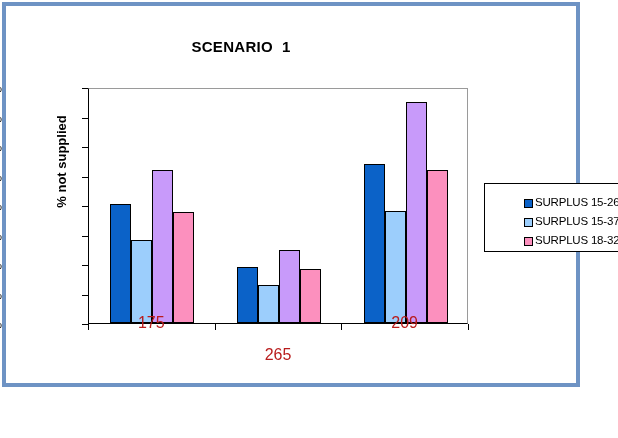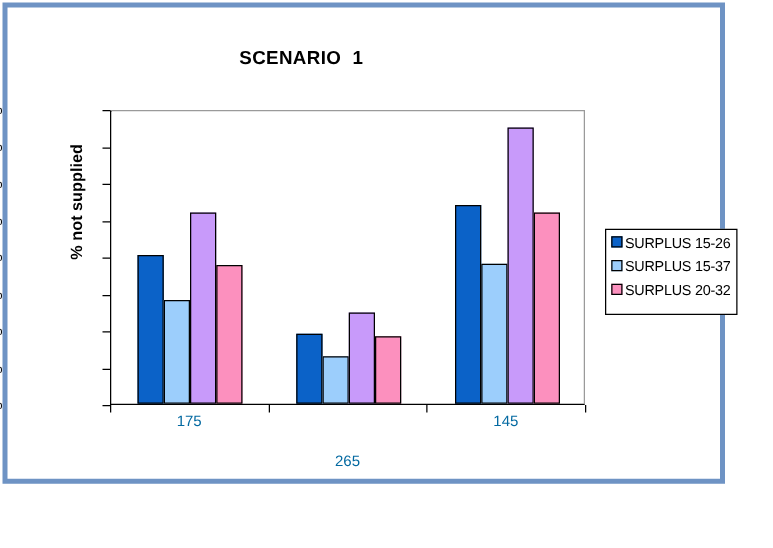--- a/index.html
+++ b/index.html
@@ -120,25 +120,25 @@
   .bar {
     position: absolute;
     bottom: 0;
     box-sizing: border-box;
     border: 1px solid #000000;
   }
 
   
   .x-tick-label {
     position: absolute;
-    top: 324px;
+    top: 308px;
     width: 60px;
     text-align: center;
-    font-size: 12px;
-    color: #0369a1;
+    font-size: 16px;
+    color: #b91c1c;
   }
 
   .x-tick-mark {
     position: absolute;
     top: 318px;
     width: 1px;
     height: 6px;
     background: #000000;
   }
 
@@ -163,22 +163,23 @@
     left: 478px;
     top: 177px;
     box-sizing: border-box;
     border: 1px solid #000000;
     background: #ffffff;
     padding: 5px 5px 5px 4px;
   }
 
   .legend-item {
     display: flex;
-    align-items: flex-start;
+    align-items: flex-end;
     height: 19px;
+    margin-left: 35px;
   }
 
   .legend-swatch {
     width: 9px;
     height: 9px;
     box-sizing: border-box;
     border: 1px solid #000000;
     margin-right: 2px;
     flex: 0 0 auto;
   }
@@ -253,39 +254,39 @@
         <div class="y-tick-mark" style="top: 141px;"></div>
         <div class="y-tick-label" style="top: 141px;">6%</div>
         <div class="y-tick-mark" style="top: 111.5px;"></div>
         <div class="y-tick-label" style="top: 111.5px;">7%</div>
         <div class="y-tick-mark" style="top: 82px;"></div>
         <div class="y-tick-label" style="top: 82px;">8%</div>
       </div>
     <div id="x-ticks-layer">
         <div class="x-tick-label" style="left: 115.333px;">175</div>
         <div class="x-tick-label" style="left: 242px; margin-top: 32px;">265</div>
-        <div class="x-tick-label" style="left: 368.667px;">145</div>
+        <div class="x-tick-label" style="left: 368.667px;">209</div>
         <div class="x-tick-mark" style="left: 82px;"></div>
         <div class="x-tick-mark" style="left: 208.667px;"></div>
         <div class="x-tick-mark" style="left: 335.333px;"></div>
         <div class="x-tick-mark" style="left: 462px;"></div>
       </div>
 
 
     <div class="legend" id="legend">
         <div class="legend-item">
           <span class="legend-swatch" style="background: rgb(11, 98, 200);"></span>
           <span class="legend-label">SURPLUS 15-26</span>
         </div>
         <div class="legend-item">
           <span class="legend-swatch" style="background: rgb(156, 206, 252);"></span>
           <span class="legend-label">SURPLUS 15-37</span>
         </div>
         <div class="legend-item">
           <span class="legend-swatch" style="background: rgb(252, 144, 190);"></span>
-          <span class="legend-label">SURPLUS 20-32</span>
+          <span class="legend-label">SURPLUS 18-32</span>
         </div>
       </div>
 
   </div>
 
 
 </div>
 
 </body></html>

